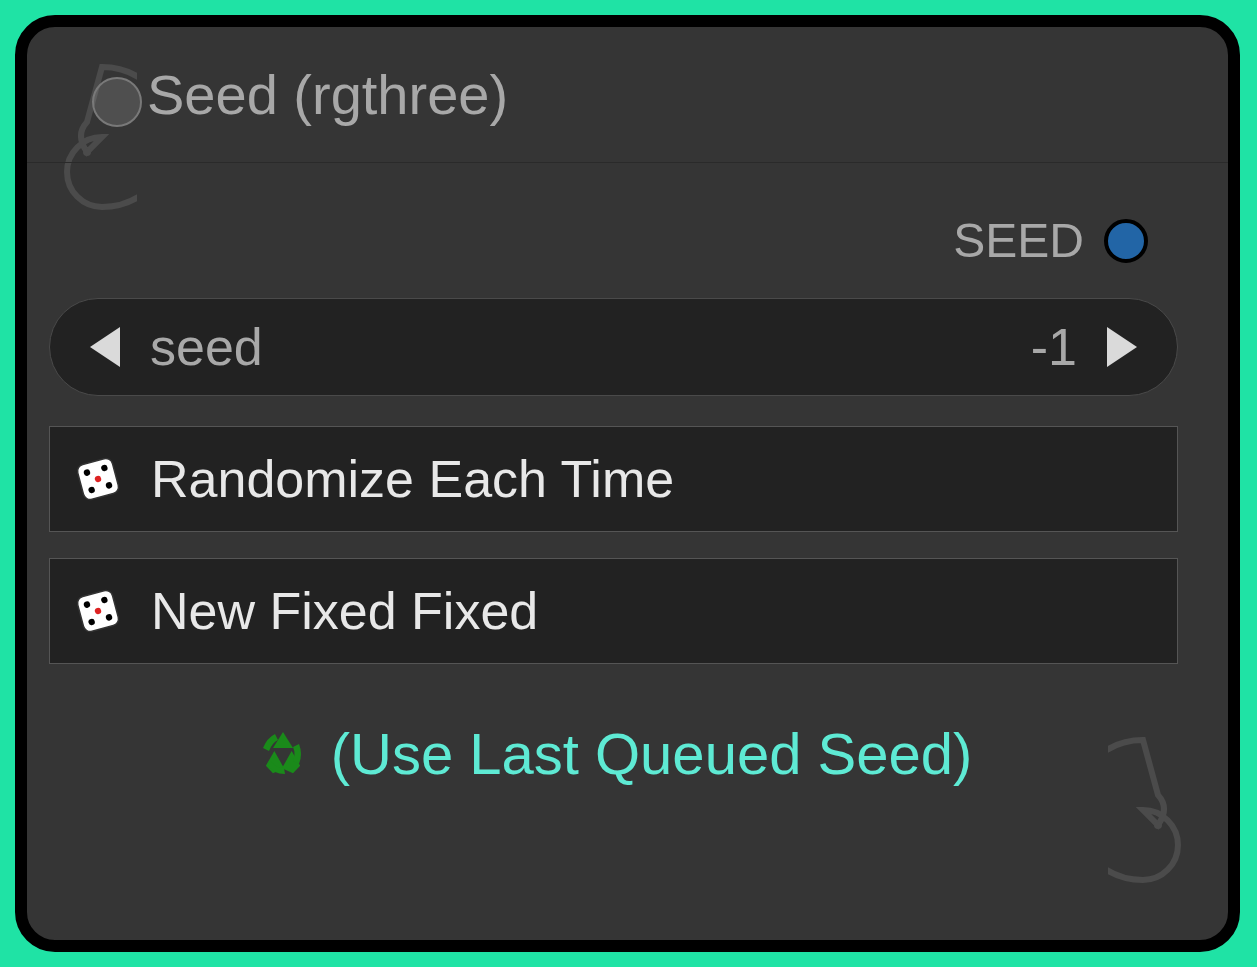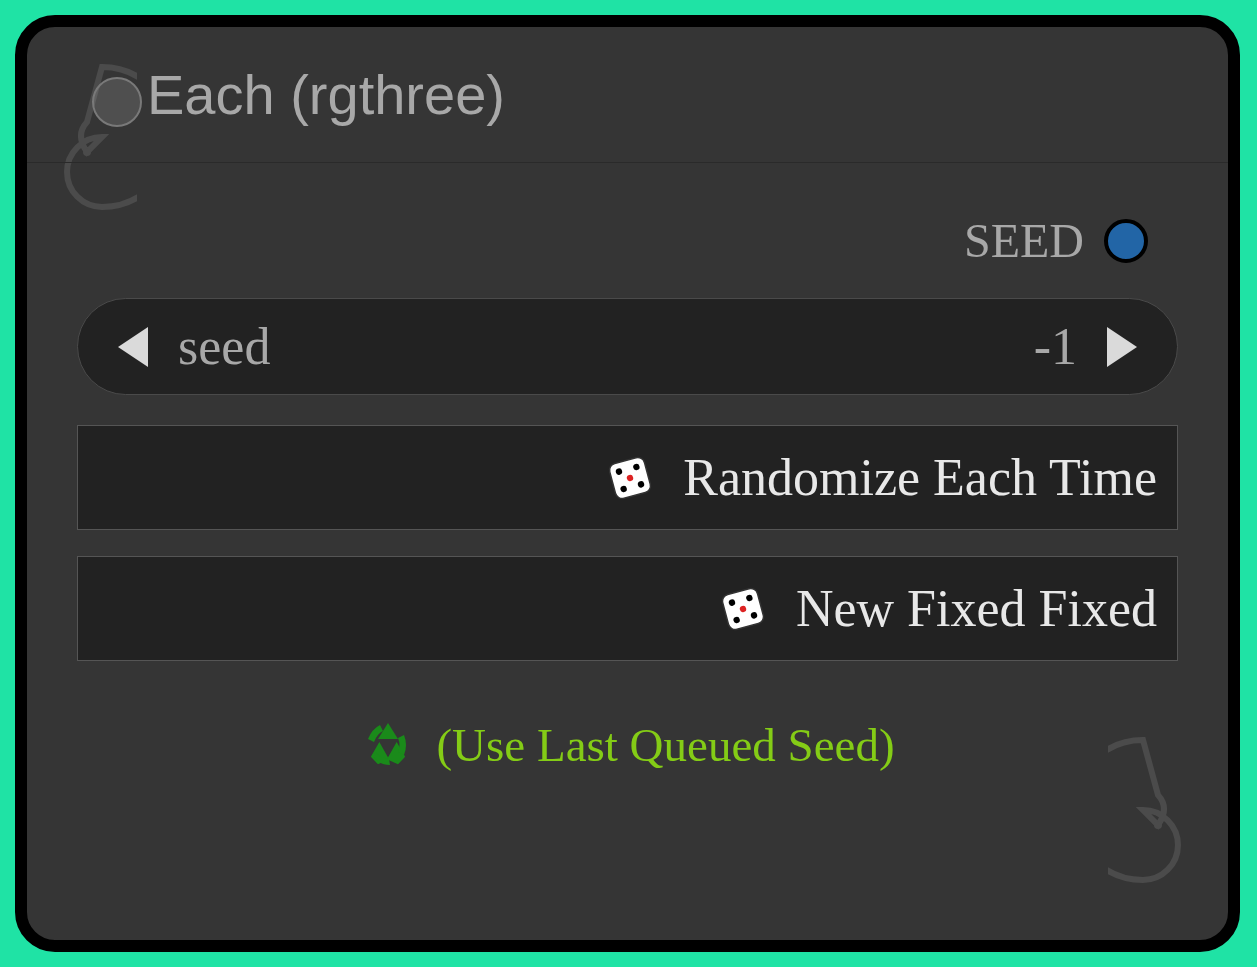--- a/index.html
+++ b/index.html
@@ -61,22 +61,21 @@
     .decorative-swirl-br {
       position: absolute;
       right: -10px;
       bottom: 30px;
       width: 130px;
       height: 180px;
       opacity: 0.6;
     }
     
     .node-body {
-      padding: 20px 50px 30px 50px;
-      font-family: Liberation Serif, serif;
+      padding: 20px 50px 30px 22px;
     }
     
     .output-row {
       display: flex;
       justify-content: flex-end;
       align-items: center;
       gap: 20px;
       padding: 30px 30px 30px 0;
     }
     
@@ -122,21 +121,21 @@
       margin-left: auto;
       margin-right: 30px;
     }
     
     .action-button {
       background: #222222;
       border: 1px solid #555;
       padding: 22px 20px;
       display: flex;
       align-items: center;
-      justify-content: flex-end;
+      justify-content: flex-start;
       gap: 25px;
       margin-bottom: 26px;
       cursor: pointer;
     }
     
     .action-button-label {
       color: #e8e8e8;
       font-size: 52px;
       font-weight: 400;
     }
@@ -144,22 +143,22 @@
     .use-last-button {
       padding: 30px 20px 20px 20px;
       display: flex;
       align-items: center;
       justify-content: center;
       gap: 20px;
       cursor: pointer;
     }
     
     .use-last-label {
-      color: #84cc16;
-      font-size: 47px;
+      color: #5eead4;
+      font-size: 58px;
     }
     
     .dice-icon {
       display: inline-flex;
       align-items: center;
       justify-content: center;
     }
     
     .recycle-icon {
       display: inline-flex;
@@ -188,21 +187,21 @@
 
 <div class="node-container">
 
   <svg class="decorative-swirl-tl" viewBox="0 0 130 180">
     <path d="M 95 10 A 70 70 0 0 1 95 150 A 35 35 0 0 1 95 80 L 80 95 Q 68 78 80 65 Z" fill="none" stroke="#5a5a5a" stroke-width="6"></path>
     <circle cx="80" cy="95" r="4" fill="#5a5a5a"></circle>
   </svg>
 
   <div class="node-header">
     <div class="header-circle"></div>
-    <div class="node-title">Each (rgthree)</div>
+    <div class="node-title">Seed (rgthree)</div>
   </div>
 
   <div class="node-body">
 
     <div class="output-row">
       <span class="output-label">SEED</span>
       <div class="output-port"></div>
     </div>
 
     <div class="seed-widget">

